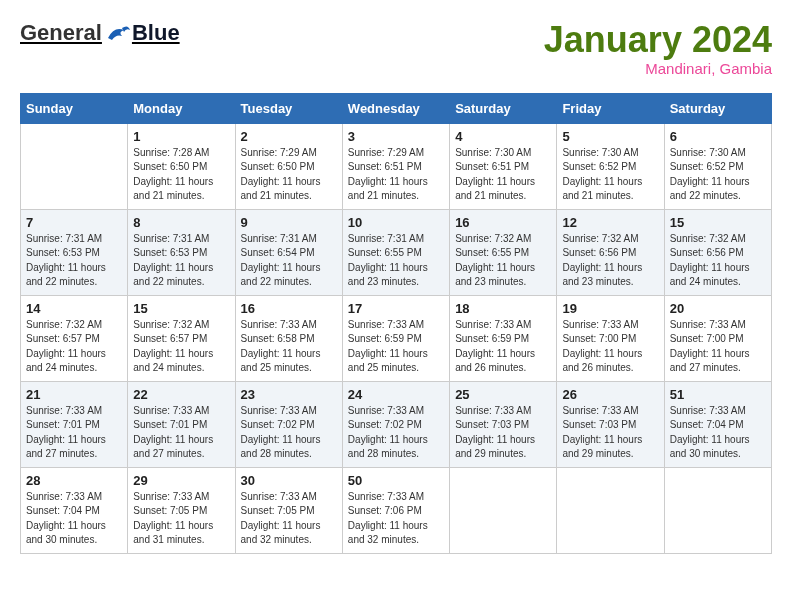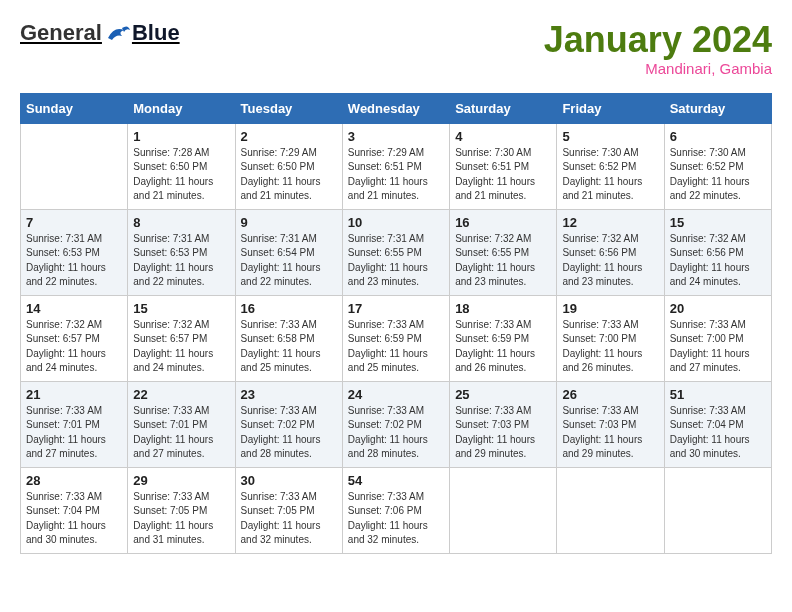--- a/index.html
+++ b/index.html
@@ -254,21 +254,21 @@
         </td>
         <td>
           <span class="day-num">29</span>
           <div class="day-info">Sunrise: 7:33 AM<br>Sunset: 7:05 PM<br>Daylight: 11 hours and 31 minutes.</div>
         </td>
         <td>
           <span class="day-num">30</span>
           <div class="day-info">Sunrise: 7:33 AM<br>Sunset: 7:05 PM<br>Daylight: 11 hours and 32 minutes.</div>
         </td>
         <td>
-          <span class="day-num">54</span>
+          <span class="day-num">50</span>
           <div class="day-info">Sunrise: 7:33 AM<br>Sunset: 7:06 PM<br>Daylight: 11 hours and 32 minutes.</div>
         </td>
         <td class="empty-cell"></td>
         <td class="empty-cell"></td>
         <td class="empty-cell"></td>
       </tr>
     </tbody>
 </table>
 
 </body></html>

